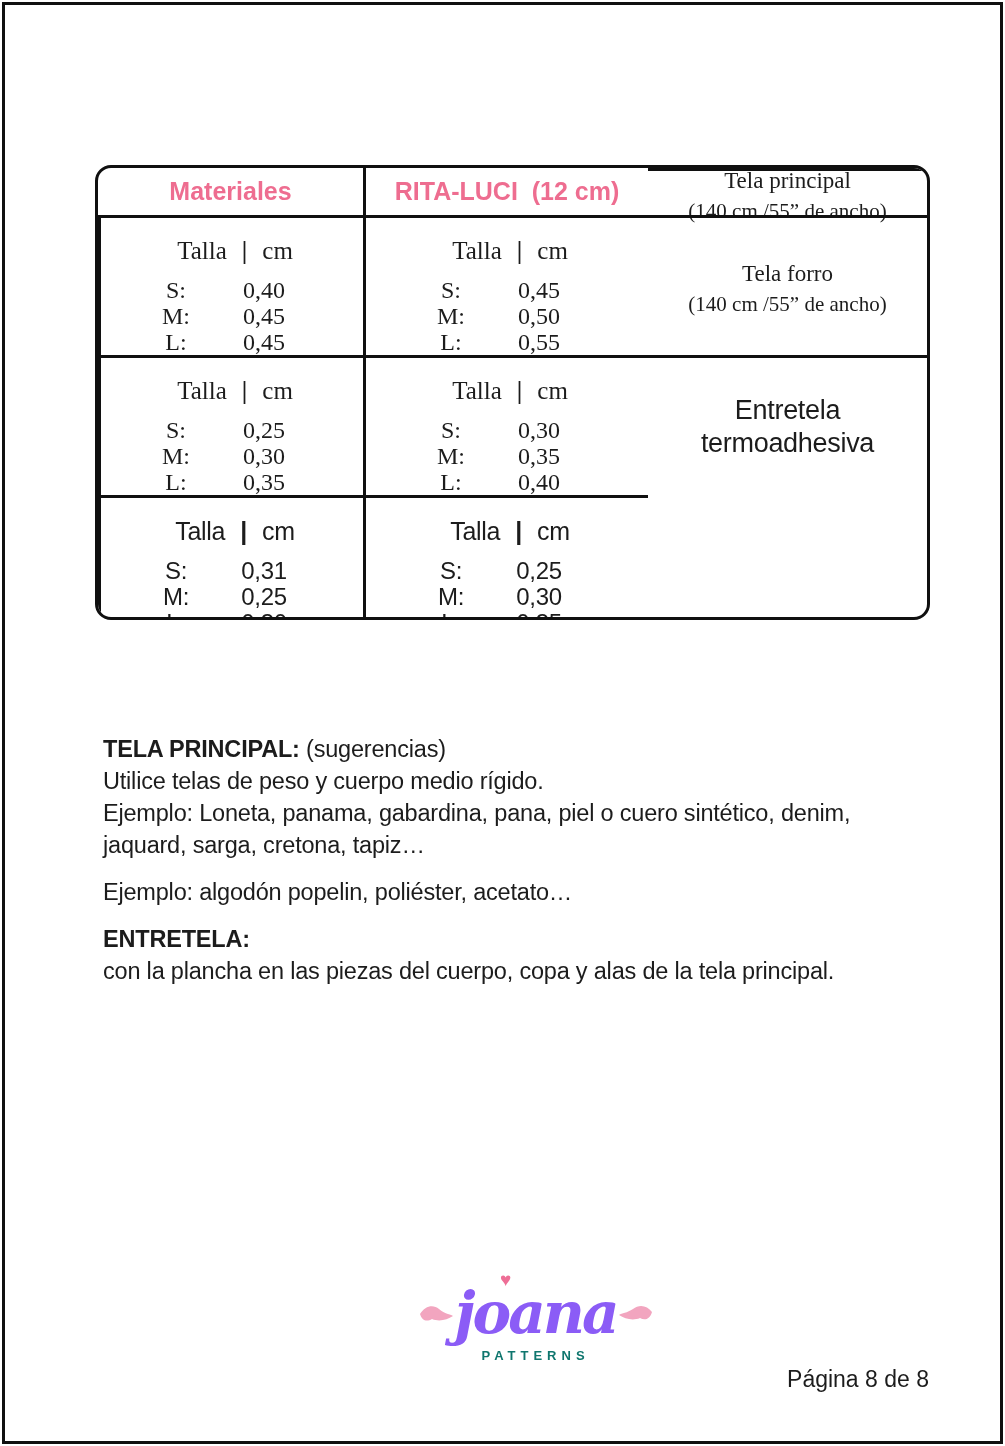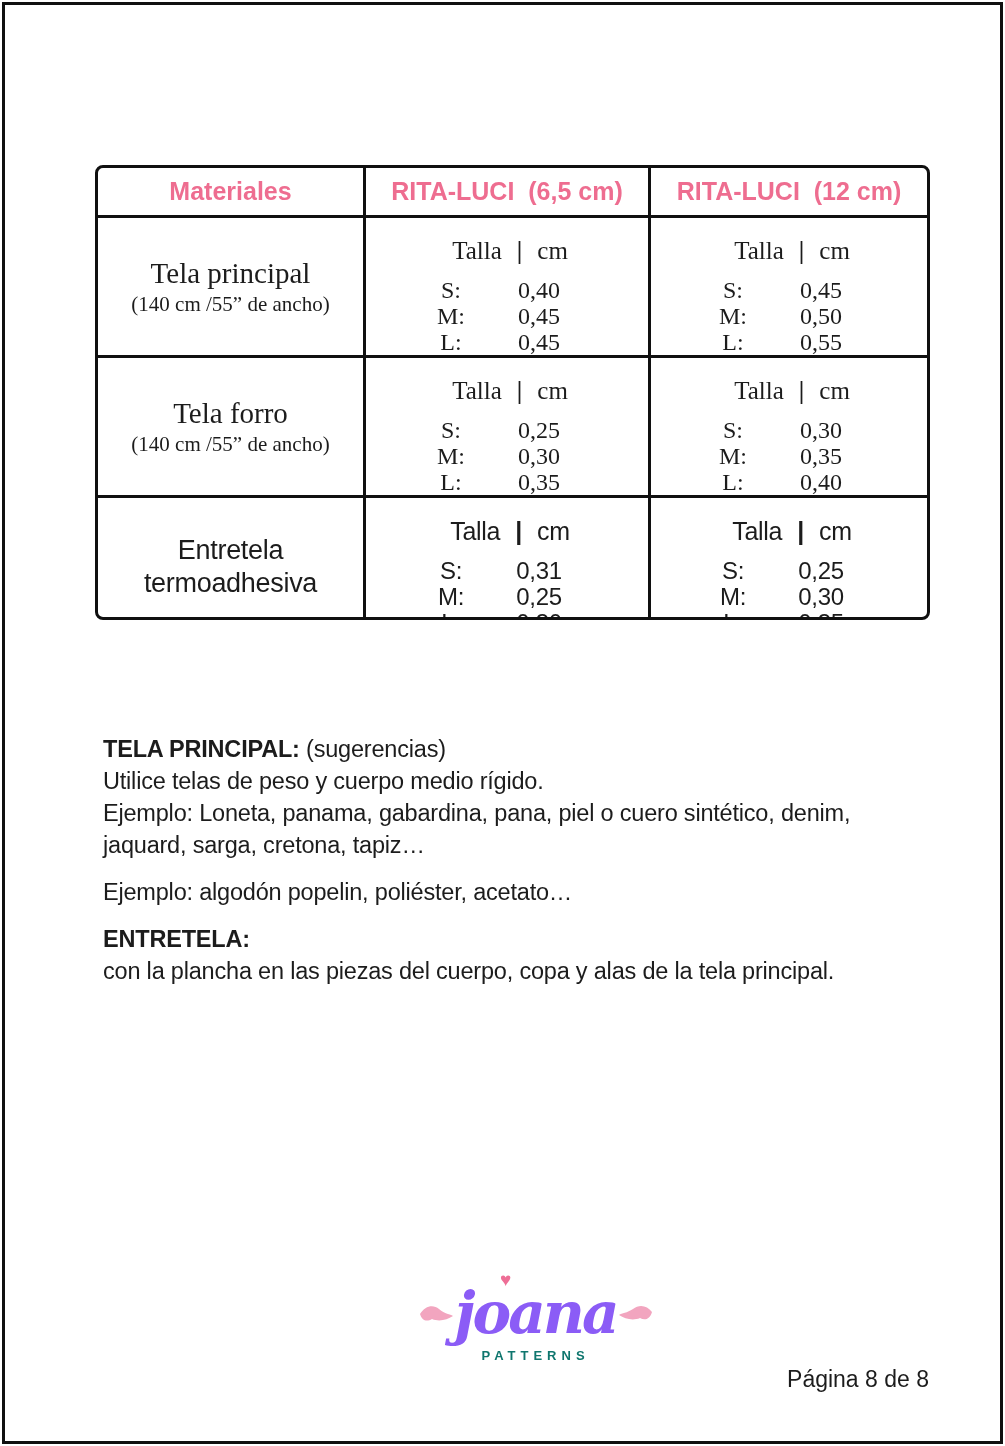--- a/index.html
+++ b/index.html
@@ -7,35 +7,35 @@
     width:1005px;height:1446px;position:relative;background:#ffffff;
     font-family:"Liberation Sans",sans-serif;color:#1c1c1c;overflow:hidden;
   }
   .page-frame{
     position:absolute;inset:2px;border:3px solid #101010;pointer-events:none;
   }
 
   
   .materials-table{
     position:absolute;left:95px;top:165px;width:835px;height:455px;
-    border:3px solid #101010;border-radius:8px;overflow:hidden;
+    border:3px solid #101010;border-radius:16px;overflow:hidden;
     display:grid;grid-template-columns:265px 285px 1fr;grid-template-rows:47px 1fr 1fr 1fr;
     background:#fff;box-sizing:border-box;
   }
   .tcell{display:flex;align-items:center;justify-content:center;box-sizing:border-box;}
   .col-b{border-left:3px solid #101010;}
   .row-b{border-top:3px solid #101010;}
   .th{
     color:#EE6D90;font-weight:700;font-size:25px;letter-spacing:0;
     white-space:pre;
   }
   .label-cell{flex-direction:column;gap:2px;text-align:center;}
   .serif-row{font-family:"Liberation Serif","DejaVu Serif",serif;}
   .sans-row{font-family:"Liberation Sans",sans-serif;letter-spacing:-0.3px;}
-  .mat-label{font-size:29px;line-height:33px;}
+  .mat-label{font-size:23px;line-height:33px;}
   .sans-row .mat-label{font-size:27px;width:185px;}
   .mat-sublabel{font-size:21px;line-height:24px;}
   .size-cell{flex-direction:column;justify-content:flex-end;padding-top:19px;padding-left:6px;}
   .cell-head{display:flex;align-items:center;gap:15px;font-size:25px;margin-bottom:12px;}
   .cell-head .bar{font-weight:700;}
   .srow{display:flex;justify-content:center;line-height:26px;font-size:24px;}
   .srow .sl{width:58px;text-align:center;}
   .srow .sv{width:118px;text-align:center;}
 
   
@@ -70,23 +70,20 @@
 </style>
 </head>
 <body>
 
 <div class="page-frame"></div>
 
 <div class="materials-table">
 
   <div class="tcell">
     <span class="th">Materiales</span>
-  </div>
-  <div class="tcell col-b">
-    <span class="th">RITA-LUCI  (6,5 cm)</span>
   </div>
   <div class="tcell col-b">
     <span class="th">RITA-LUCI  (12 cm)</span>
   </div>
 
   <div class="tcell row-b label-cell serif-row">
     <div class="mat-label">Tela principal</div>
     <div class="mat-sublabel">(140 cm /55” de ancho)</div>
   </div>
   <div class="tcell row-b col-b size-cell serif-row">

